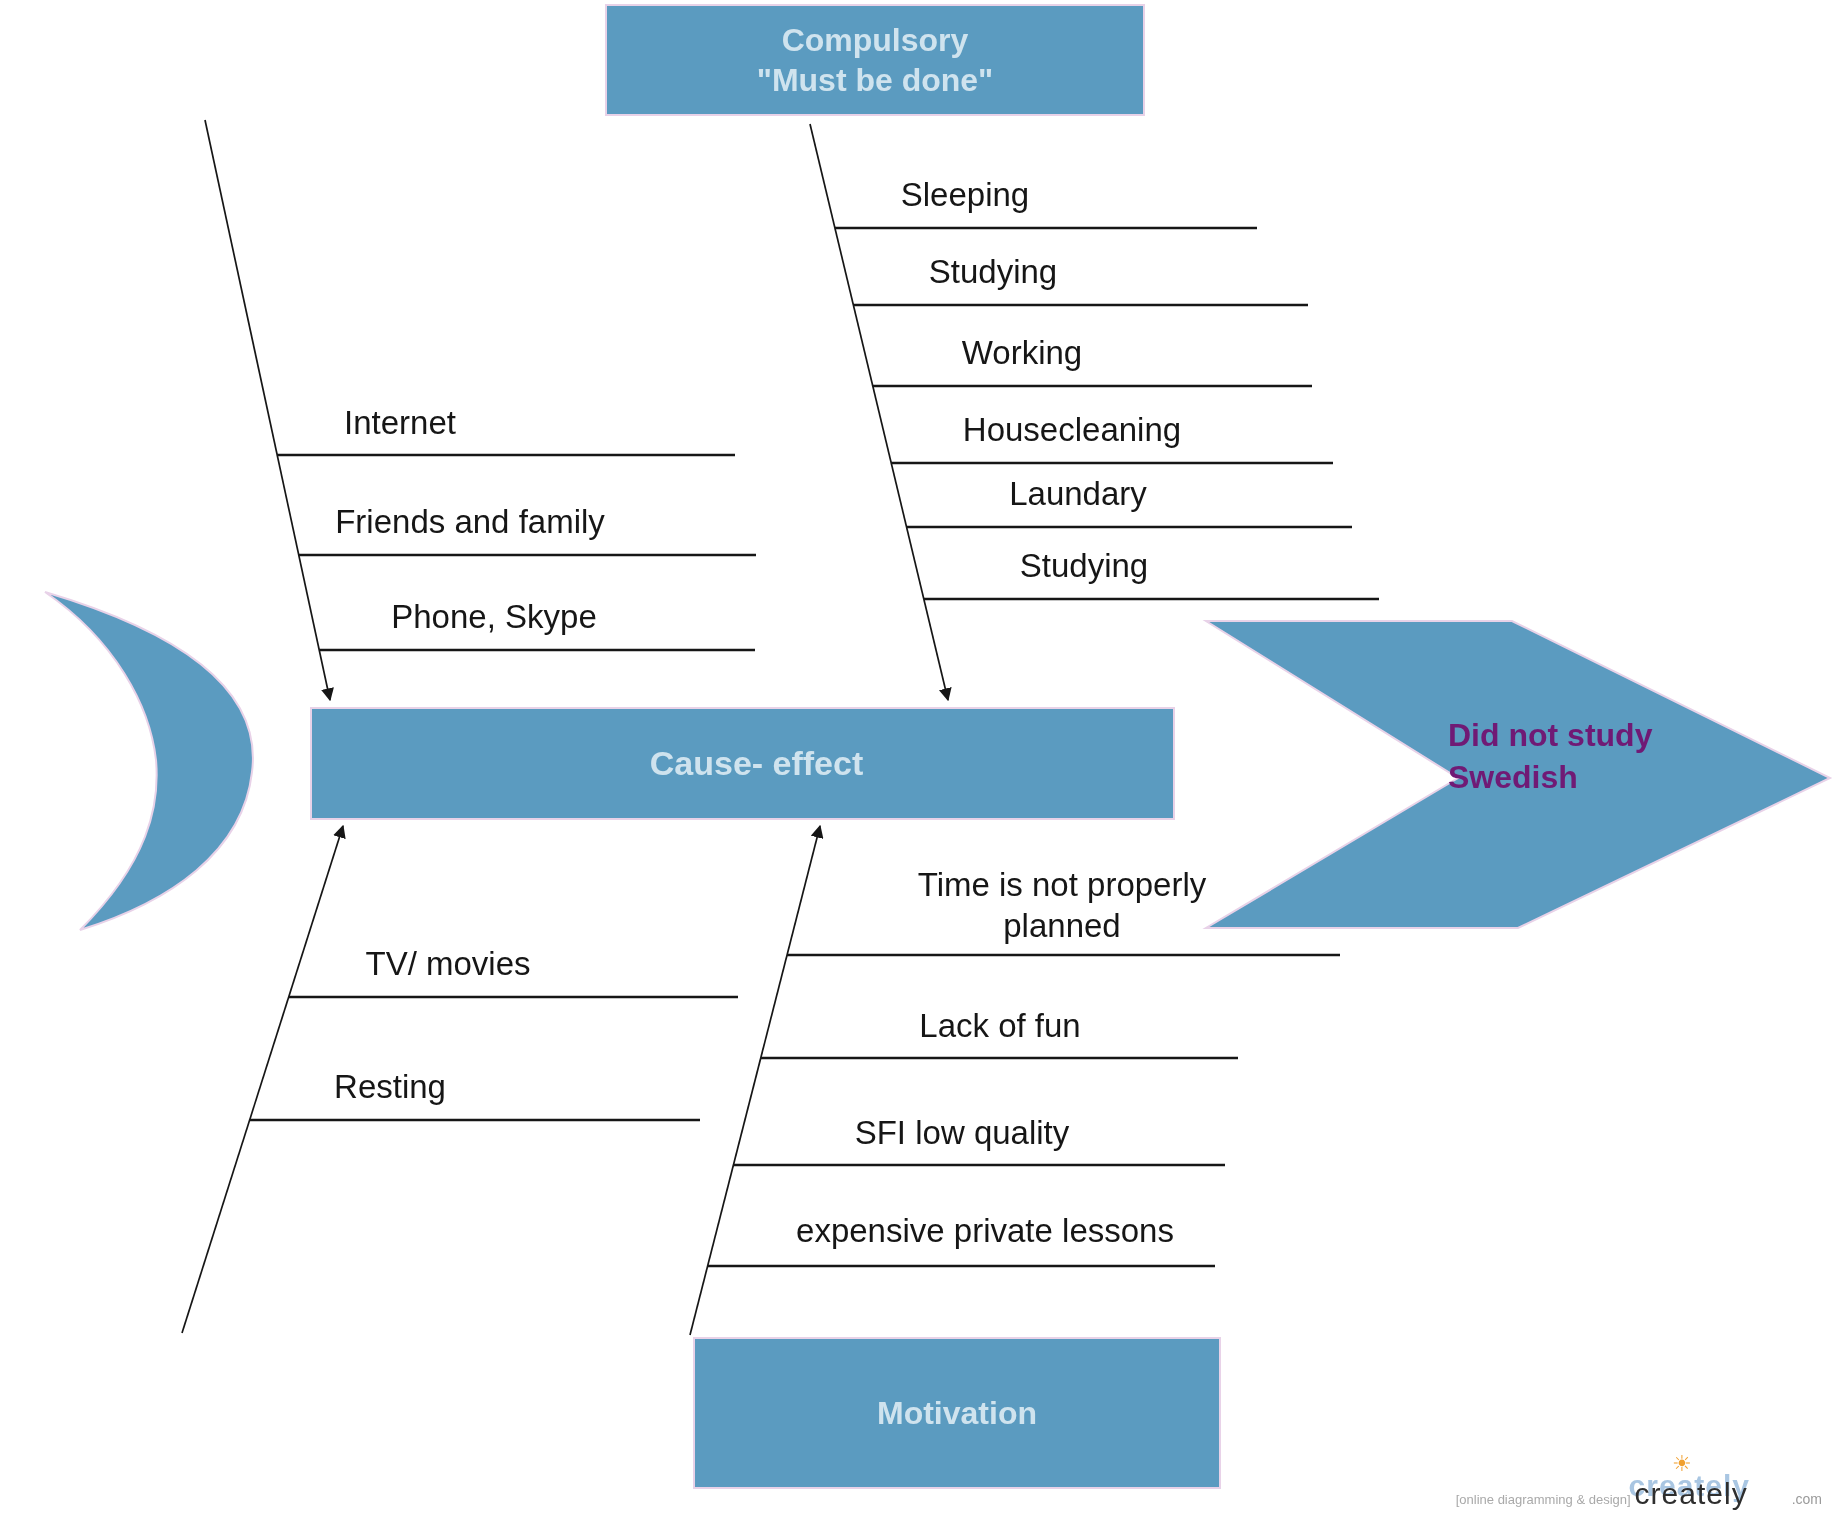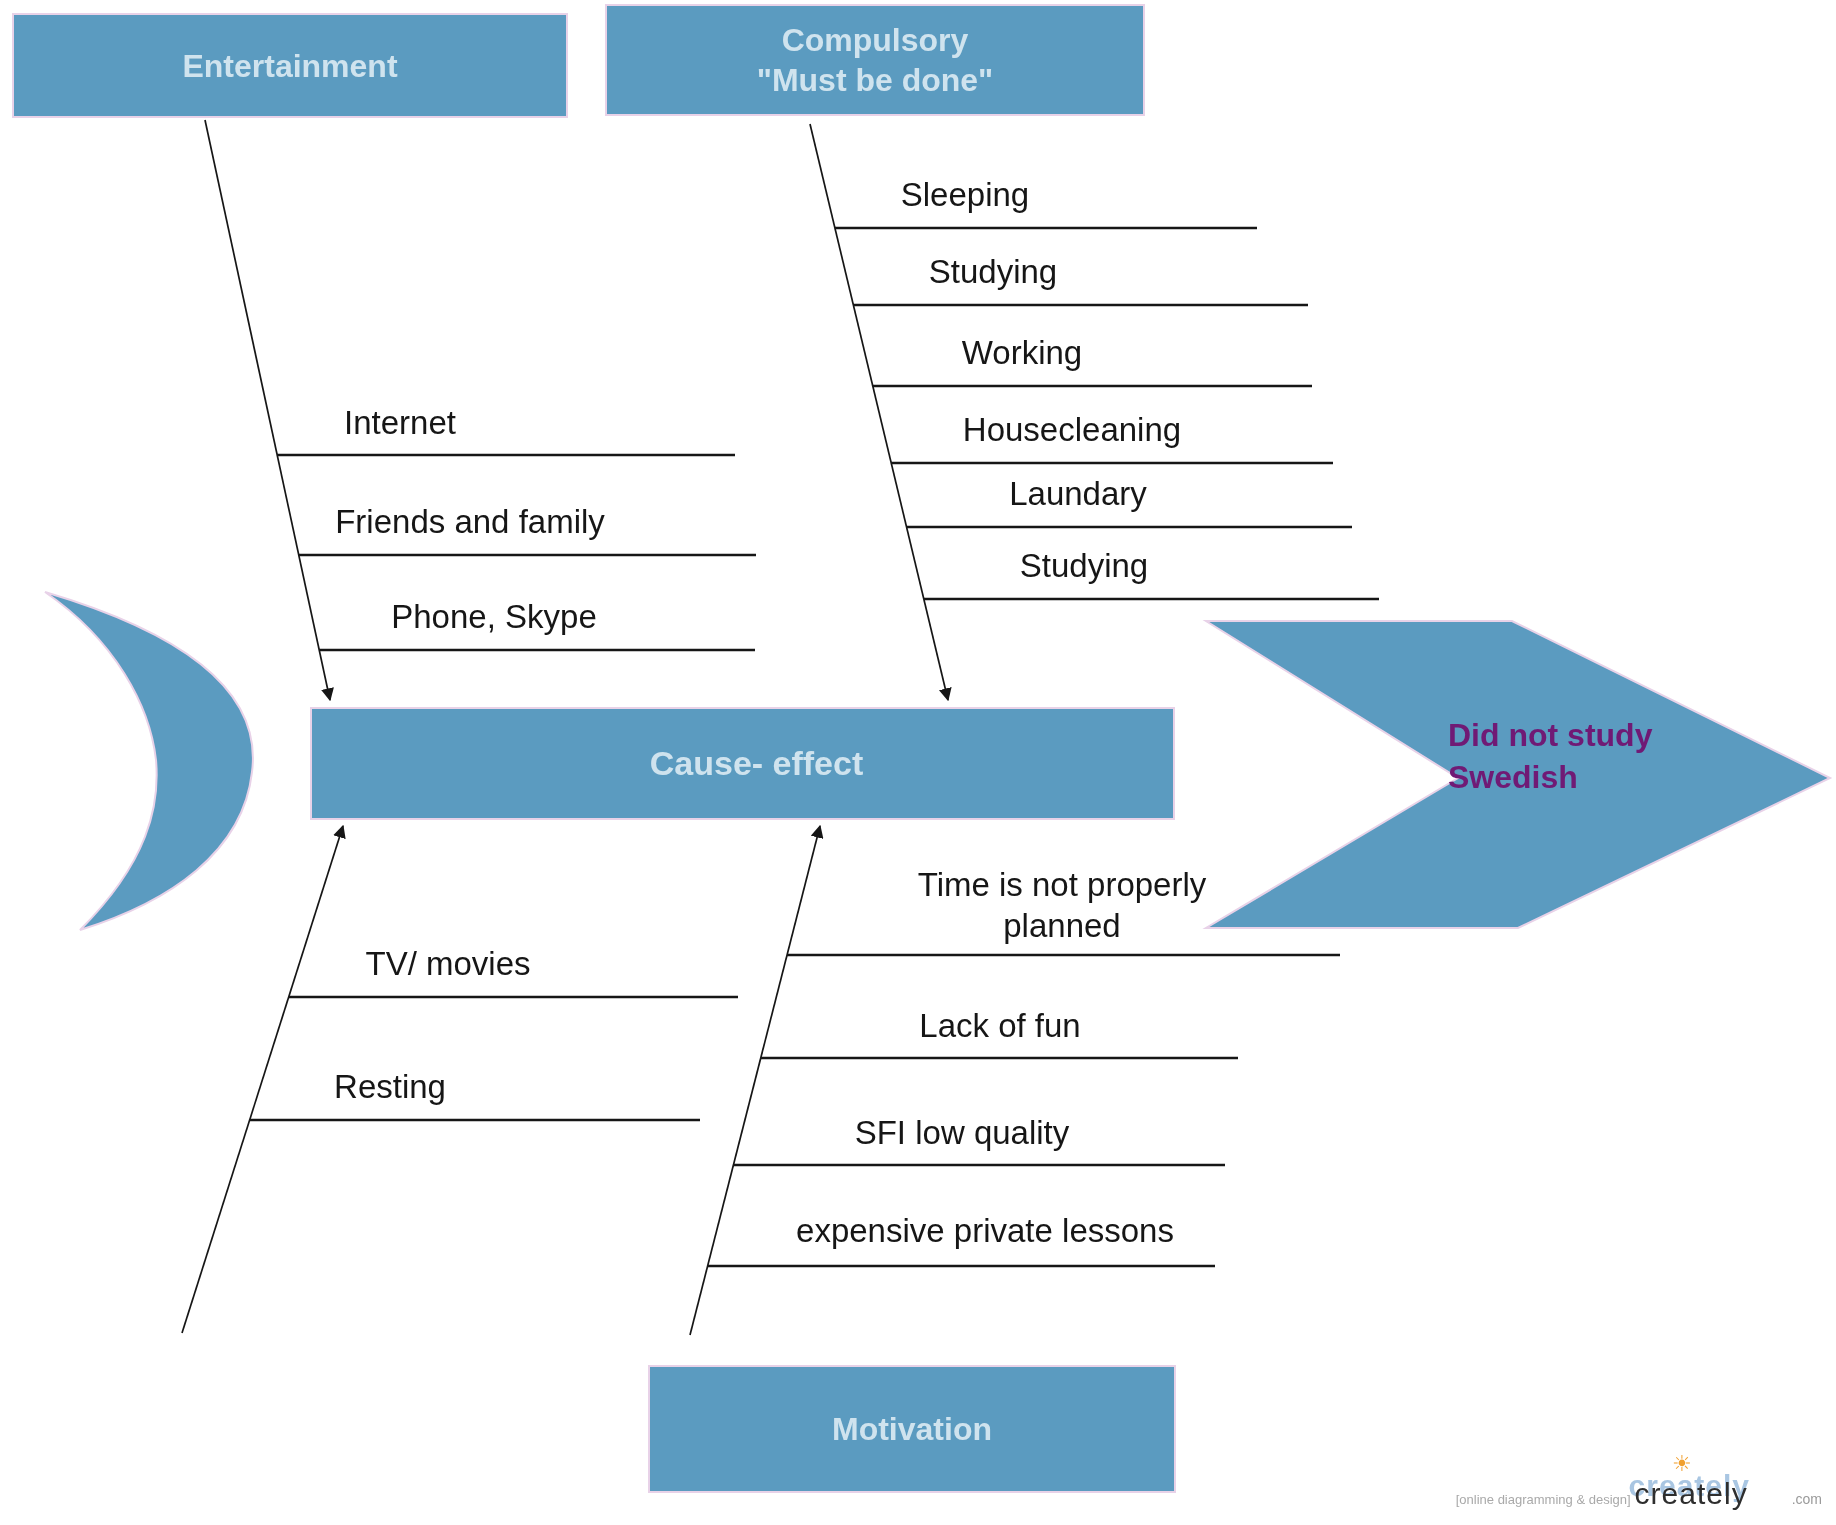--- a/index.html
+++ b/index.html
@@ -105,31 +105,28 @@
 
     <line x1="289" y1="997" x2="738" y2="997" stroke="#161616" stroke-width="2.4"></line>
     <line x1="250" y1="1120" x2="700" y2="1120" stroke="#161616" stroke-width="2.4"></line>
 
     <line x1="787" y1="955" x2="1340" y2="955" stroke="#161616" stroke-width="2.4"></line>
     <line x1="761" y1="1058" x2="1238" y2="1058" stroke="#161616" stroke-width="2.4"></line>
     <line x1="733" y1="1165" x2="1225" y2="1165" stroke="#161616" stroke-width="2.4"></line>
     <line x1="708" y1="1266" x2="1215" y2="1266" stroke="#161616" stroke-width="2.4"></line>
   </svg>
 
-  <div class="shape-box" style="left:12px;top:13px;width:556px;height:105px;">
-    <span>Entertainment</span>
-  </div>
 
   <div class="shape-box" style="left:605px;top:4px;width:540px;height:112px;">
     <span>Compulsory</span>
     <span>"Must be done"</span>
   </div>
 
 
-  <div class="shape-box" style="left:648px;top:1337px;width:528px;height:128px;margin-top:28px;">
+  <div class="shape-box" style="left:693px;top:1337px;width:528px;height:152px;">
     <span>Motivation</span>
   </div>
 
   <div class="shape-box" style="left:310px;top:707px;width:865px;height:113px;font-size:34px;padding-left:28px;">
     <span>Cause- effect</span>
   </div>
 
   <div class="effect-label" style="left:1578px;top:757px;">Did not study Swedish</div>
 
   <div class="branch-label" style="left:400px;top:423px;">Internet</div>

